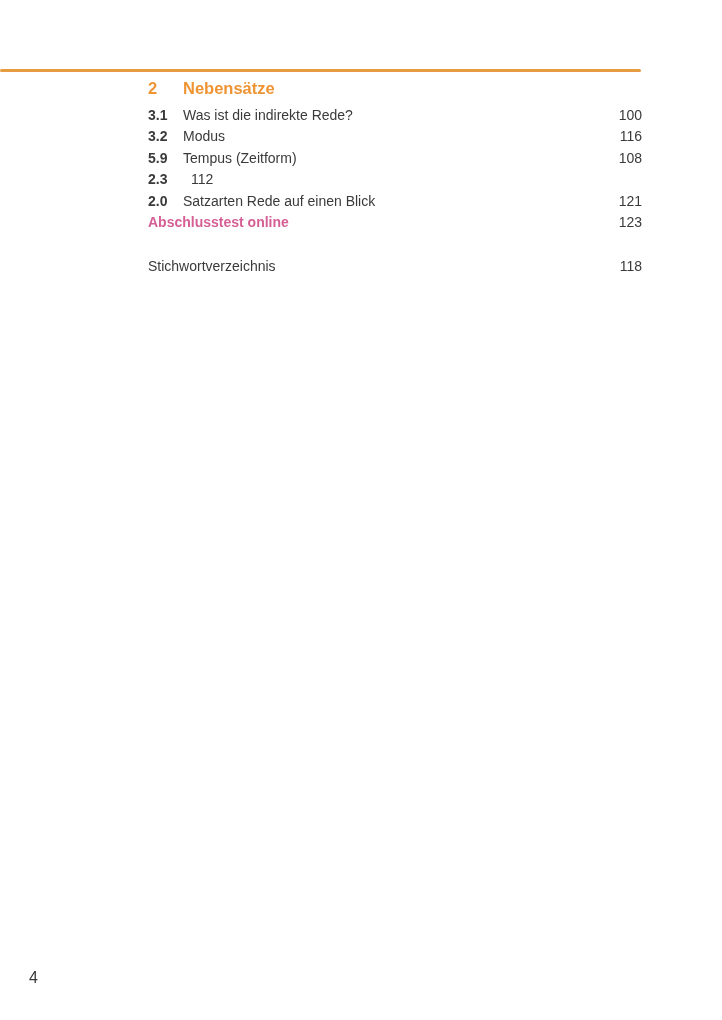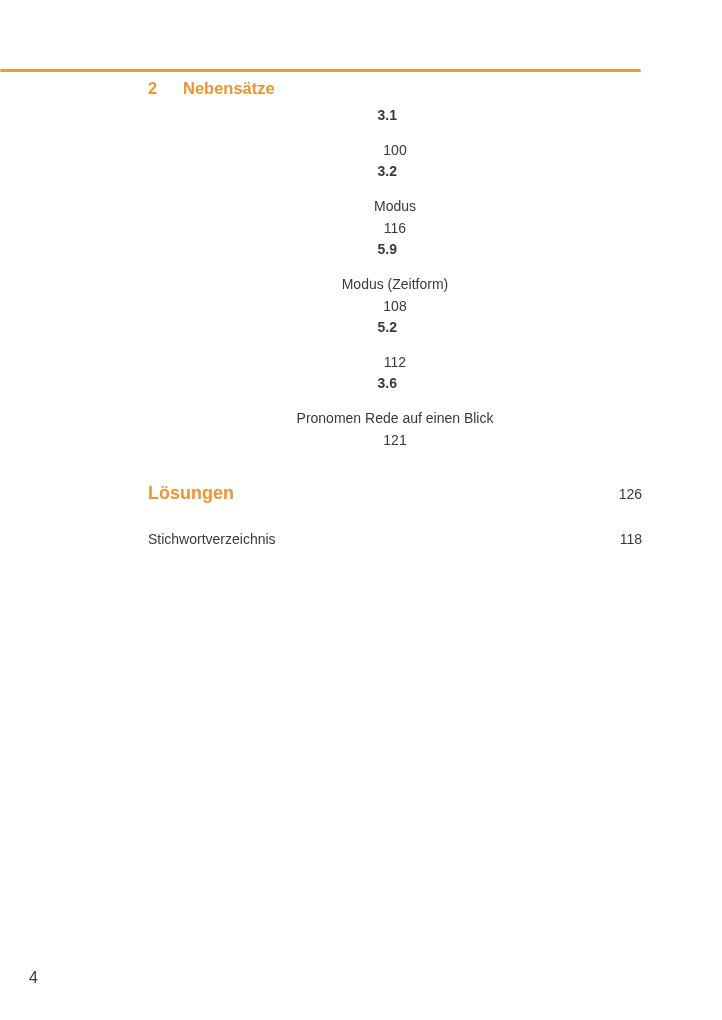--- a/index.html
+++ b/index.html
@@ -31,29 +31,28 @@
     align-items: baseline;
     color: #EE9433;
     font-weight: 700;
     font-size: 16.5px;
     line-height: 20px;
     margin: 0 0 7px 0;
   }
   .num-col { width: 35px; flex: 0 0 35px; }
   .toc-row {
     display: flex;
-    align-items: center;
+    align-items: flex-end;
     font-size: 14px;
     line-height: 21.4px;
     color: #3A3A3A;
-    flex-direction: column;
   }
   .toc-row .num-col { font-weight: 700; }
   .toc-title { flex: 1; }
-  .toc-page { margin-left: 0; text-align: right; }
+  .toc-page { margin-left: 8px; text-align: right; }
   .online-row .toc-title {
     color: #D55E94;
     font-weight: 700;
   }
   .loesungen-row {
     display: flex;
     align-items: baseline;
     margin-top: 30px;
     line-height: 24px;
   }
@@ -94,47 +93,48 @@
 
   <div class="toc">
 
     <div class="chapter-heading">
       <span class="num-col">2</span>
       <span class="toc-title">Nebensätze</span>
     </div>
 
     <div class="toc-row">
       <span class="num-col">3.1</span>
+      <span class="toc-title">Was ist die indirekte Rede?</span>
       <span class="toc-page">100</span>
     </div>
     <div class="toc-row">
       <span class="num-col">3.2</span>
       <span class="toc-title">Modus</span>
       <span class="toc-page">116</span>
     </div>
     <div class="toc-row">
       <span class="num-col">5.9</span>
-      <span class="toc-title">Modus (Zeitform)</span>
+      <span class="toc-title">Tempus (Zeitform)</span>
       <span class="toc-page">108</span>
     </div>
     <div class="toc-row">
-      <span class="num-col">5.2</span>
+      <span class="num-col">2.3</span>
       <span class="toc-page">112</span>
     </div>
     <div class="toc-row">
-      <span class="num-col">3.6</span>
-      <span class="toc-title">Pronomen Rede auf einen Blick</span>
+      <span class="num-col">2.0</span>
+      <span class="toc-title">Satzarten Rede auf einen Blick</span>
       <span class="toc-page">121</span>
     </div>
 
+    <div class="toc-row online-row">
+      <span class="toc-title">Abschlusstest online</span>
+      <span class="toc-page">123</span>
+    </div>
 
-    <div class="loesungen-row">
-      <span class="toc-title">Lösungen</span>
-      <span class="toc-page">126</span>
-    </div>
 
 
     <div class="backmatter-row second">
       <span class="toc-title">Stichwortverzeichnis</span>
       <span class="toc-page">118</span>
     </div>
 
   </div>
 
   <div class="folio">4</div>

